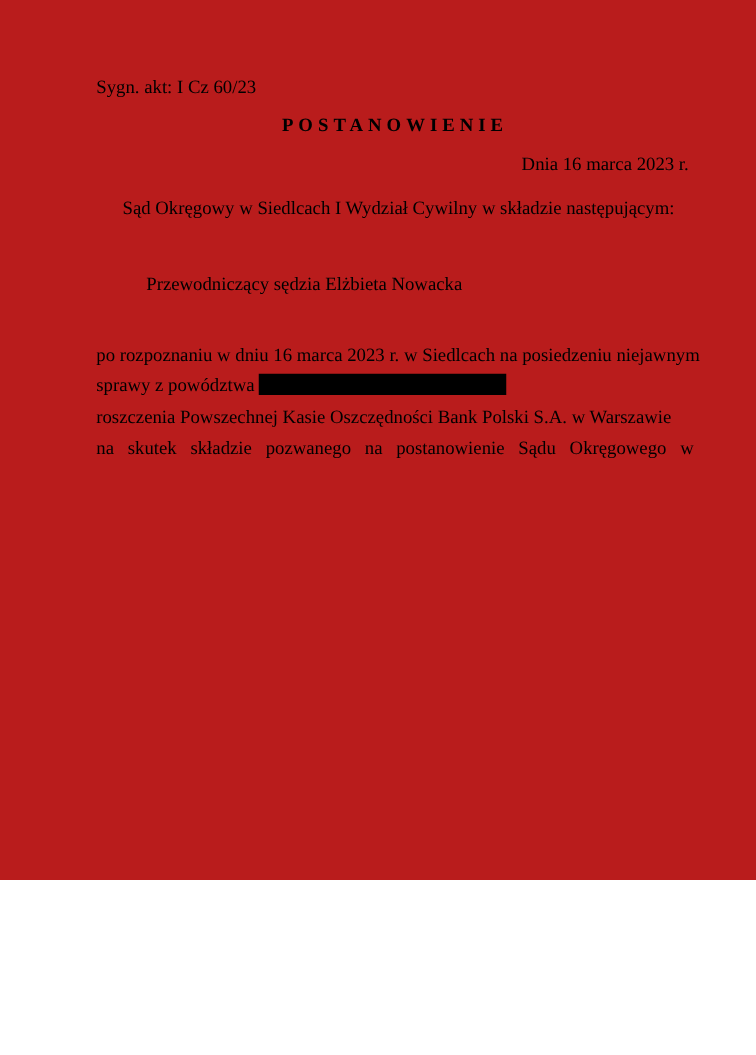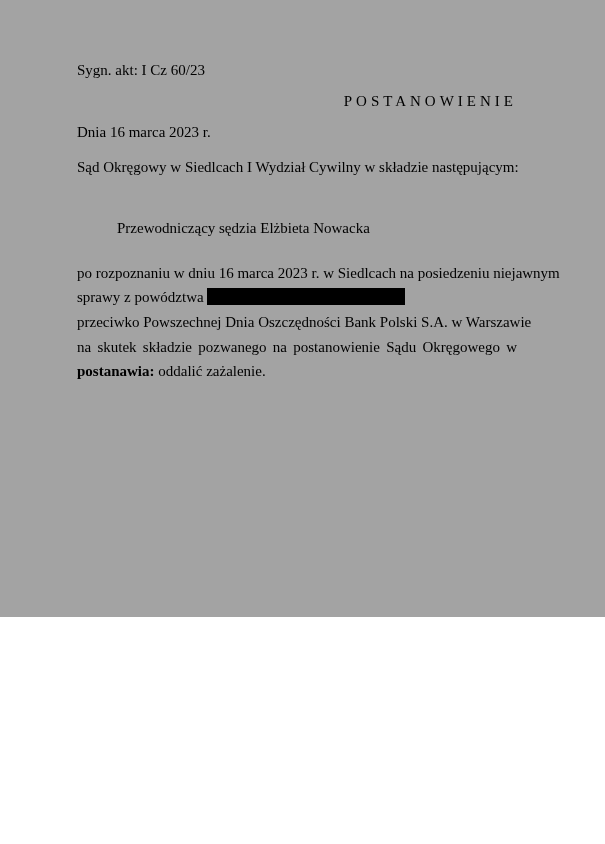--- a/index.html
+++ b/index.html
@@ -3,48 +3,48 @@
 <meta charset="utf-8">
 <style>
   html, body {
     margin: 0;
     padding: 0;
     background: #ffffff;
   }
   .page {
     position: relative;
     width: 605px;
-    height: 617px;
-    background: #a3a3a3;
+    height: 704px;
+    background: #b91c1c;
     overflow: hidden;
     font-family: "Liberation Serif", "DejaVu Serif", serif;
     font-size: 15px;
     line-height: 24.7px;
     color: #000000;
     box-sizing: border-box;
-    padding: 58px 88px 0 77px;
+    padding: 58px 50px 0 77px;
   }
   .line { white-space: nowrap; }
   .title-line {
-    text-align: right;
-    font-weight: normal;
+    text-align: center;
+    font-weight: bold;
     letter-spacing: 4px;
     margin-top: 6px;
   }
   .date-line {
-    text-align: left;
+    text-align: right;
     margin-top: 7px;
     padding-right: 4px;
   }
-  .court-line { margin-top: 10px; }
+  .court-line { margin-top: 10px; margin-left: 21px; }
   .judge-line {
     margin-top: 36px;
     margin-left: 40px;
   }
-  .body-block { margin-top: 20px; }
+  .body-block { margin-top: 32px; }
   .jl {
     text-align: justify;
     text-align-last: justify;
     white-space: normal;
   }
   .redaction {
     display: inline-block;
     width: 198px;
     height: 17px;
     background: #000000;
@@ -74,25 +74,24 @@
 
   <div class="line court-line">Sąd Okręgowy w Siedlcach I Wydział Cywilny w składzie następującym:</div>
 
   <div class="line judge-line">Przewodniczący sędzia Elżbieta Nowacka</div>
 
   <div class="body-block">
     <div class="line">po rozpoznaniu w dniu 16 marca 2023 r. w Siedlcach na posiedzeniu niejawnym</div>
 
     <div class="line"><span>sprawy z powództwa</span><span class="redaction"></span></div>
 
-    <div class="line">przeciwko Powszechnej Dnia Oszczędności Bank Polski S.A. w Warszawie</div>
+    <div class="line">roszczenia Powszechnej Kasie Oszczędności Bank Polski S.A. w Warszawie</div>
 
 
     <div class="jl">na skutek składzie pozwanego na postanowienie Sądu Okręgowego w</div>
 
 
 
-    <div class="line"><span class="bold">postanawia:</span> <span>oddalić zażalenie.</span></div>
   </div>
 
   <div class="bottom-line"></div>
 
 </div>
 
 </body></html>

